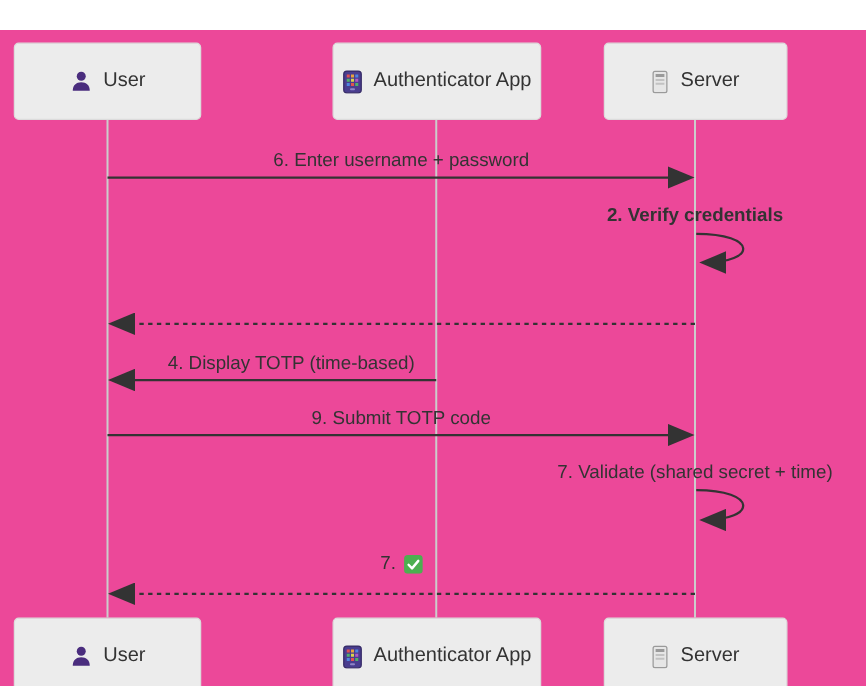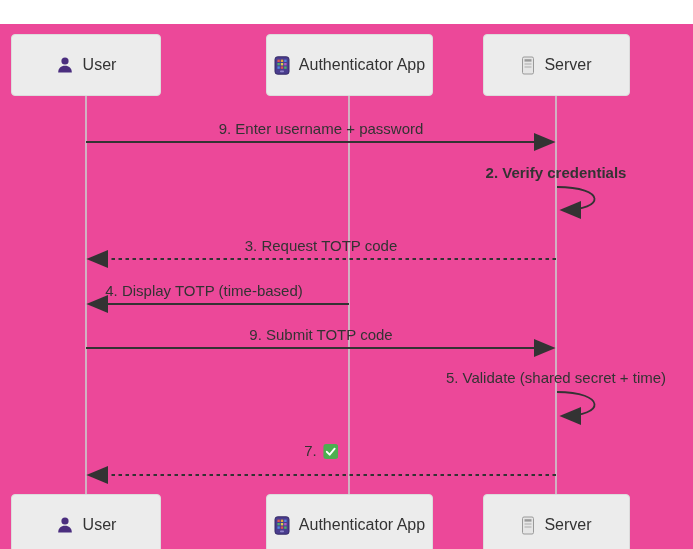--- a/index.html
+++ b/index.html
@@ -117,26 +117,25 @@
       <svg width="14" height="19" viewBox="0 0 14 19">
         <rect x="1.5" y="1" width="11" height="17" rx="1.5" fill="#e6e6e6" stroke="#9a9a9a" stroke-width="1"></rect>
         <rect x="3.5" y="3.2" width="7" height="2.4" fill="#9a9a9a"></rect>
         <rect x="3.5" y="7.2" width="7" height="1.6" fill="#c2c2c2"></rect>
         <rect x="3.5" y="10.2" width="7" height="1.6" fill="#c2c2c2"></rect>
       </svg>
     </span>
     <span class="actor-label">Server</span>
   </div>
 
-  <div class="msg" style="left:321px; top:96px;">9. Enter username + password</div>
+  <div class="msg" style="left:321px; top:96px;">6. Enter username + password</div>
   <div class="msg" style="left:556px; top:140px;font-weight:bold;">2. Verify credentials</div>
-  <div class="msg" style="left:321px; top:213px;">3. Request TOTP code</div>
-  <div class="msg" style="left:204px; top:258px;text-align:center;">4. Display TOTP (time-based)</div>
+  <div class="msg" style="left:233px; top:258px;text-align:center;">4. Display TOTP (time-based)</div>
   <div class="msg" style="left:321px; top:302px;">9. Submit TOTP code</div>
-  <div class="msg" style="left:556px; top:345px;">5. Validate (shared secret + time)</div>
+  <div class="msg" style="left:556px; top:345px;">7. Validate (shared secret + time)</div>
 
   <div class="msg msg-row" style="left:321px; top:418px;">
     <span>7.</span>
     <span class="check">
       <svg width="15" height="15" viewBox="0 0 15 15">
         <rect width="15" height="15" rx="3" fill="#4caf50"></rect>
         <path d="M3.6 7.8 l2.8 2.9 l5-6" stroke="#ffffff" stroke-width="1.9" fill="none" stroke-linecap="round" stroke-linejoin="round"></path>
       </svg>
     </span>
   </div>

